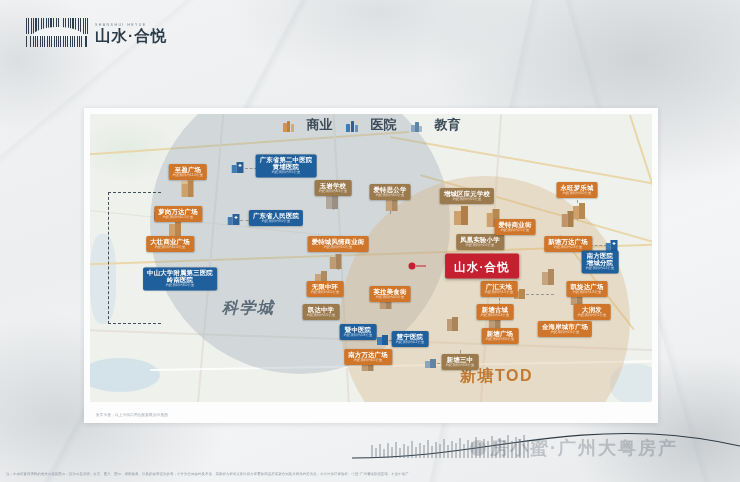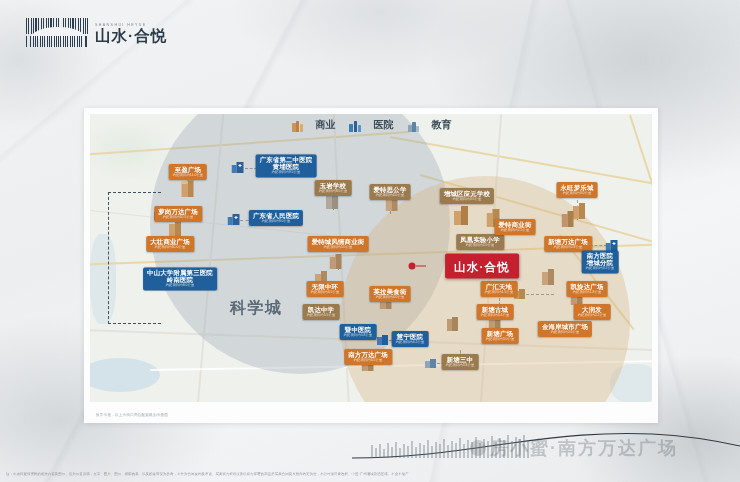--- a/index.html
+++ b/index.html
@@ -125,21 +125,21 @@
     position: absolute;
     left: 0; right: 0; top: 7px;
     height: 20px;
     display: flex;
     justify-content: center;
     align-items: center;
     gap: 13px;
     z-index: 40;
   }
   .leg-item { display: flex; align-items: center; gap: 4px; }
-  .leg-label { font-size: 10px; color: #3b4a57; font-weight: 600; padding-left: 8px; }
+  .leg-label { font-size: 13px; color: #3b4a57; font-weight: 600; padding-left: 8px; }
 
   
   .bldg { width: 13px; height: 13px; position: relative; display: inline-block; }
   .bldg i {
     position: absolute; bottom: 0;
     display: block;
     border-radius: .6px;
   }
   .bldg.commerce i:nth-child(1){ left:1px; width:4px; height:9px;  background:#d2934f; }
   .bldg.commerce i:nth-child(2){ left:5.5px; width:3px; height:11px; background:#c07f3c; }
@@ -412,21 +412,22 @@
       <div class="road thin" style="left:-10px;top:95px;width:290px;height:1.4px;transform:rotate(6deg);"></div>
       <div class="road white" style="left:60px;top:255px;width:520px;height:1.6px;transform:rotate(-1deg);"></div>
       <div class="road major" style="left:470px;top:120px;width:120px;height:2px;transform:rotate(52deg);"></div>
       <div class="road major" style="left:540px;top:0px;width:140px;height:1.8px;transform:rotate(72deg);"></div>
 
       <div class="circle" id="circle-left"></div>
       <div class="circle" id="circle-right"></div>
 
       <div id="boundary"></div>
 
-      <div class="district" id="district-kxc" style="left:140px;top:184px;">科学城</div>
+      <div class="district" id="district-kxc" style="left:132px;top:184px;font-style:italic;">科学城</div>
+      <div class="district" id="district-tod" style="left:370px;top:252px;">新塘TOD</div>
 
       <div class="blk" style="left:98px;top:88px;">
         <svg width="15" height="20" viewBox="0 0 15 20">
             <rect x="1" y="5" width="6" height="14" fill="#cfa06a"></rect>
             <rect x="7" y="2" width="6" height="17" fill="#b9884f"></rect>
             <rect x="1" y="3" width="6" height="3" fill="#e2bd8e"></rect>
             <rect x="7" y="0" width="6" height="3" fill="#d6a974"></rect>
           </svg>
       </div>
       <div class="blk" style="left:86px;top:128px;">
@@ -750,18 +751,18 @@
         <line x1="160" y1="26" x2="160" y2="9"></line>
       <line x1="164" y1="26" x2="164" y2="5"></line> 
         <line x1="168" y1="26" x2="168" y2="7"></line>
       <line x1="172" y1="26" x2="172" y2="3"></line> 
         <line x1="176" y1="26" x2="176" y2="8"></line>
     </g>
   </svg>
 
   <div id="watermark">
     <div class="wm-dot"></div>
-    <div class="wm-txt">房小蜜·南方万达广场</div>
+    <div class="wm-txt">房小蜜·广州大粤房产</div>
   </div>
 
   <div id="disclaimer">注：本项目宣传资料的相关内容及图示，仅为示意说明，文字、图片、图示、细部效果、以及配套等仅为参考，不作为合同要约及承诺。买卖双方权利义务以双方签署的商品房买卖合同及其附件约定为准，本公司保留修改权。中国·广州增城新塘区域。不含不动产</div>
 
 </div>
 
 </body></html>

